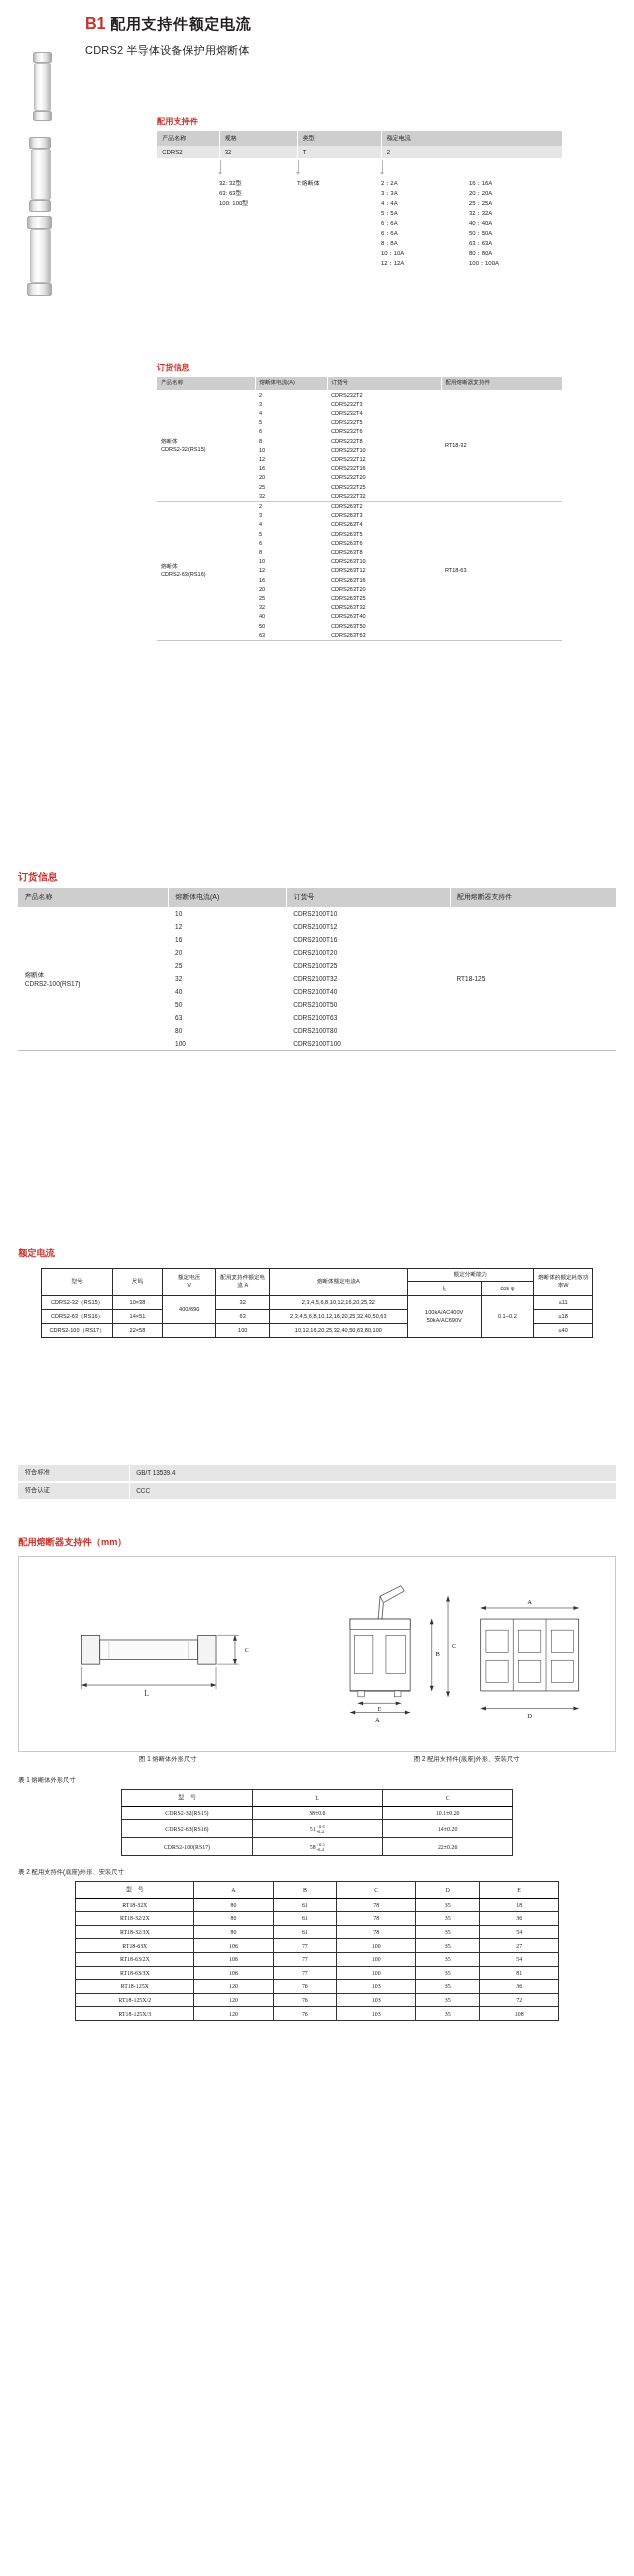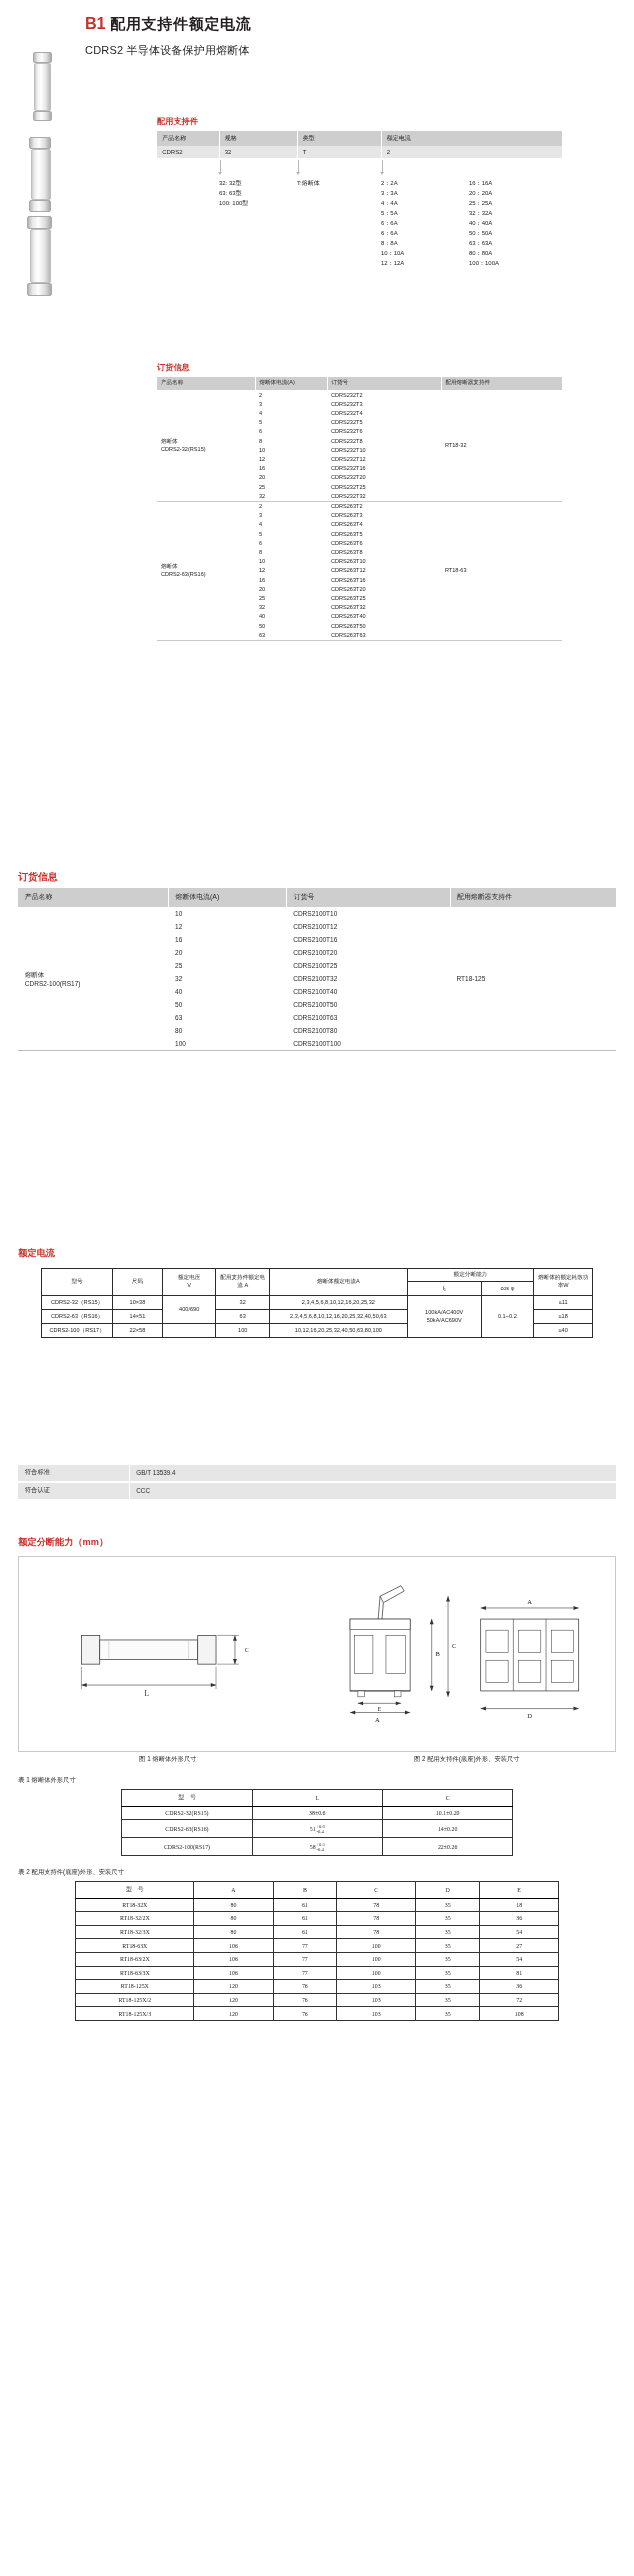--- a/index.html
+++ b/index.html
@@ -505,21 +505,21 @@
           </tr>
         <tr>
           <td class="k">符合认证</td>
           <td class="v">CCC</td>
         </tr>
       </tbody>
     </table>
   </div>
 
   <div class="dim-wrap">
-    <div class="sec-head big2">额定分断能力（mm）</div>
+    <div class="sec-head big2">配用熔断器支持件（mm）</div>
 
     <div class="dim-box">
 
       <div class="dim-left">
         <svg width="100%" height="196" viewBox="0 0 455 300">
 
           <rect x="95" y="120" width="28" height="44" fill="#f4f4f4" stroke="#333" stroke-width="1.1"></rect>
           <rect x="123" y="127" width="150" height="30" fill="#fbfbfb" stroke="#333" stroke-width="1.1"></rect>
           <rect x="273" y="120" width="28" height="44" fill="#f4f4f4" stroke="#333" stroke-width="1.1"></rect>
           <line x1="137" y1="127" x2="137" y2="157" stroke="#bbb" stroke-width="0.8"></line>

